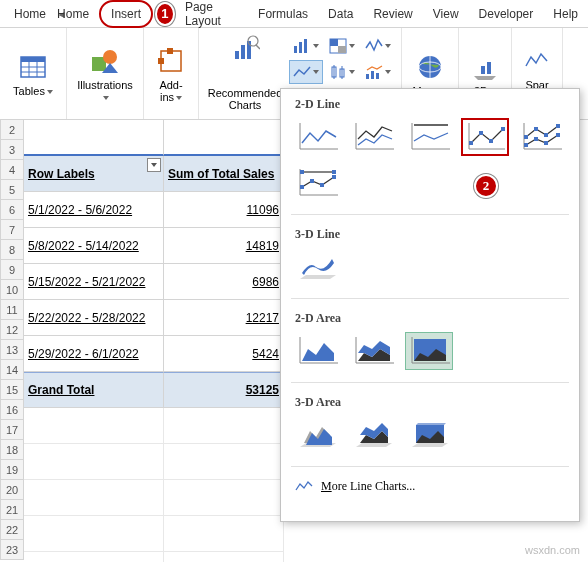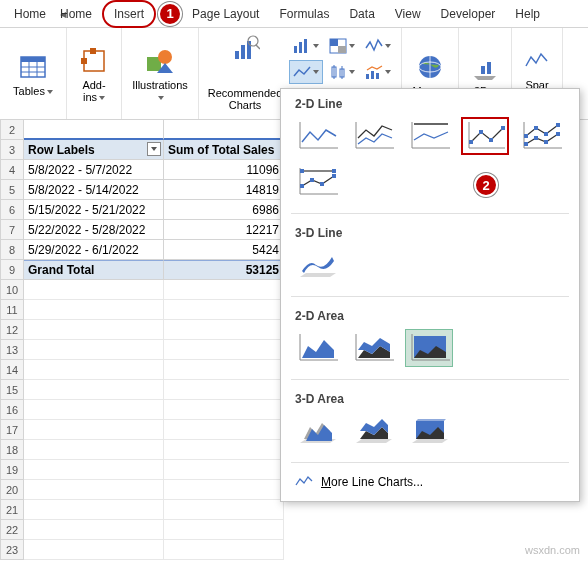--- a/index.html
+++ b/index.html
@@ -22,31 +22,31 @@
     .big-btn .lbl { font-size: 11px; text-align: center; line-height: 1.1; }
     .caret-down::after { content: ""; display: inline-block; border-left: 3px solid transparent; border-right: 3px solid transparent; border-top: 4px solid #666; margin-left: 2px; vertical-align: middle; }
     .small-btn { width: 34px; height: 24px; display: flex; align-items: center; justify-content: center; cursor: pointer; }
     .small-btn.sel { background: #d0e3f5; border: 1px solid #7fb1de; }
     
     
     .sheet { display: flex; position: relative; }
     .row-hdr-col { display: flex; flex-direction: column; width: 24px; }
     .row-hdr { height: 20px; border: 1px solid #d4d4d4; border-top: none; background: #f3f3f3; color: #555; font-size: 11px; display: flex; align-items: center; justify-content: center; }
     .grid { }
-    .gr { display: flex; height: 20px; }
+    .gr { display: flex; height: 36px; text-decoration: underline; }
     .cell { border-right: 1px solid #d4d4d4; border-bottom: 1px solid #d4d4d4; padding: 0 4px; display: flex; align-items: center; font-size: 12px; overflow: hidden; white-space: nowrap; }
     .hdr-cell { background: #dce6f1; font-weight: bold; position: relative; }
     .hdr-cell .filter { position: absolute; right: 2px; top: 2px; width: 14px; height: 14px; border: 1px solid #888; background: #fff; display: flex; align-items: center; justify-content: center; }
     .hdr-cell .filter::after { content: ""; border-left: 3px solid transparent; border-right: 3px solid transparent; border-top: 4px solid #555; }
     .num { justify-content: flex-end; }
     .gt { font-weight: bold; background: #dce6f1; border-top: 1px solid #8eaadb; text-align: center; }
     .empty-cell { border-right: 1px solid #e8e8e8; border-bottom: 1px solid #e8e8e8; }
     
     
-    .chart-dropdown { position: absolute; top: 88px; left: 280px; width: 300px; background: #fff; border: 1px solid #c2c2c2; box-shadow: 2px 2px 8px rgba(0,0,0,0.25); z-index: 10; padding-bottom: 4px; }
+    .chart-dropdown { position: absolute; top: 88px; left: 280px; width: 300px; background: #fff; border: 1px solid #c2c2c2; box-shadow: 2px 2px 8px rgba(0,0,0,0.25); z-index: 10; padding-bottom: 19px; font-family: Liberation Serif, serif; }
     .dd-section-title { font-size: 12px; font-weight: 600; color: #444; padding: 8px 10px 6px 14px; }
     .dd-row { display: flex; gap: 8px; padding: 0 12px 8px 12px; flex-wrap: wrap; }
     .chart-option { width: 48px; height: 38px; border: 1px solid transparent; display: flex; align-items: center; justify-content: center; cursor: pointer; padding: 2px; }
     .chart-option.hl { border: 2.5px solid #c00000; }
     .chart-option.hover { background: #cfe3d9; border: 1px solid #7bbf9e; }
     .dd-sep { height: 1px; background: #e0e0e0; margin: 4px 10px; }
     .dd-more { padding: 8px 14px; display: flex; align-items: center; gap: 8px; cursor: pointer; }
     .dd-more .u { text-decoration: underline; }
     .step-badge-2 { margin-top: 6px; }
     
@@ -59,20 +59,21 @@
 
 <div class="tab-row">
   <div class="tab">Home</div>
   <div class="tab-scroll">◂</div>
   <div class="tab" style="padding-left:2px;"><span style="margin-left:-12px;">Home</span></div>
   <div class="tab highlighted">Insert</div>
   <span class="step-badge">1</span>
   <div class="tab">Page Layout</div>
   <div class="tab">Formulas</div>
   <div class="tab">Data</div>
+  <div class="tab">Review</div>
   <div class="tab">View</div>
   <div class="tab">Developer</div>
   <div class="tab">Help</div>
 </div>
 
 <div class="ribbon">
   <div class="group">
     <div class="group-ctrls">
       <div class="big-btn">
         <span class="icon-slot">
@@ -84,44 +85,44 @@
               <line x1="2" y1="14" x2="26" y2="14" stroke="#4472c4"></line>
               <line x1="2" y1="19" x2="26" y2="19" stroke="#4472c4"></line>
             </svg>
         </span>
         <span class="lbl caret-down">Tables</span>
       </div>
     </div>
   </div>
   <div class="group">
     <div class="group-ctrls">
+      <div class="big-btn" style="width:64px;">
+        <span class="icon-slot">
+          <svg width="30" height="28">
+              <rect x="2" y="10" width="14" height="14" fill="#70ad47"></rect>
+              <circle cx="20" cy="10" r="7" fill="#ed7d31"></circle>
+              <polygon points="20,16 28,26 12,26" fill="#4472c4"></polygon>
+            </svg>
+        </span>
+        <span class="lbl caret-down">Illustrations</span>
+      </div>
+    </div>
+  </div>
+  <div class="group">
+    <div class="group-ctrls">
       <div class="big-btn" style="width:42px;">
         <span class="icon-slot">
           <svg width="26" height="26">
               <rect x="3" y="3" width="20" height="20" fill="none" stroke="#c55a11" stroke-width="1.5"></rect>
               <rect x="9" y="0" width="6" height="6" fill="#c55a11"></rect>
               <rect x="0" y="10" width="6" height="6" fill="#c55a11"></rect>
             </svg>
         </span>
         <span class="lbl caret-down" style="white-space:pre-line;">Add-
 ins</span>
-      </div>
-    </div>
-  </div>
-  <div class="group">
-    <div class="group-ctrls">
-      <div class="big-btn" style="width:64px;">
-        <span class="icon-slot">
-          <svg width="30" height="28">
-              <rect x="2" y="10" width="14" height="14" fill="#70ad47"></rect>
-              <circle cx="20" cy="10" r="7" fill="#ed7d31"></circle>
-              <polygon points="20,16 28,26 12,26" fill="#4472c4"></polygon>
-            </svg>
-        </span>
-        <span class="lbl caret-down">Illustrations</span>
       </div>
     </div>
   </div>
   <div class="group">
     <div class="group-ctrls">
       <div class="big-btn" style="width:80px;gap:22px;">
         <span class="icon-slot">
           <svg width="30" height="28">
               <rect x="5" y="16" width="4" height="8" fill="#4472c4"></rect>
               <rect x="11" y="10" width="4" height="14" fill="#4472c4"></rect>
@@ -269,21 +270,21 @@
   <div class="grid" id="grid">
       <div class="gr">
         <div class="cell" style="width: 140px; border-bottom: 2px solid rgb(68, 114, 196);"></div>
         <div class="cell" style="width: 120px; border-bottom: 2px solid rgb(68, 114, 196);"></div>
       </div>
       <div class="gr">
         <div class="cell hdr-cell" style="width: 140px;">Row Labels<span class="filter"></span></div>
         <div class="cell hdr-cell" style="width: 120px;">Sum of Total Sales</div>
       </div>
       <div class="gr">
-        <div class="cell" style="width: 140px;">5/8/2022 - 5/7/2022</div>
+        <div class="cell" style="width: 140px;">5/1/2022 - 5/6/2022</div>
         <div class="cell num" style="width: 120px;">11096</div>
       </div>
       <div class="gr">
         <div class="cell" style="width: 140px;">5/8/2022 - 5/14/2022</div>
         <div class="cell num" style="width: 120px;">14819</div>
       </div>
       <div class="gr">
         <div class="cell" style="width: 140px;">5/15/2022 - 5/21/2022</div>
         <div class="cell num" style="width: 120px;">6986</div>
       </div>

